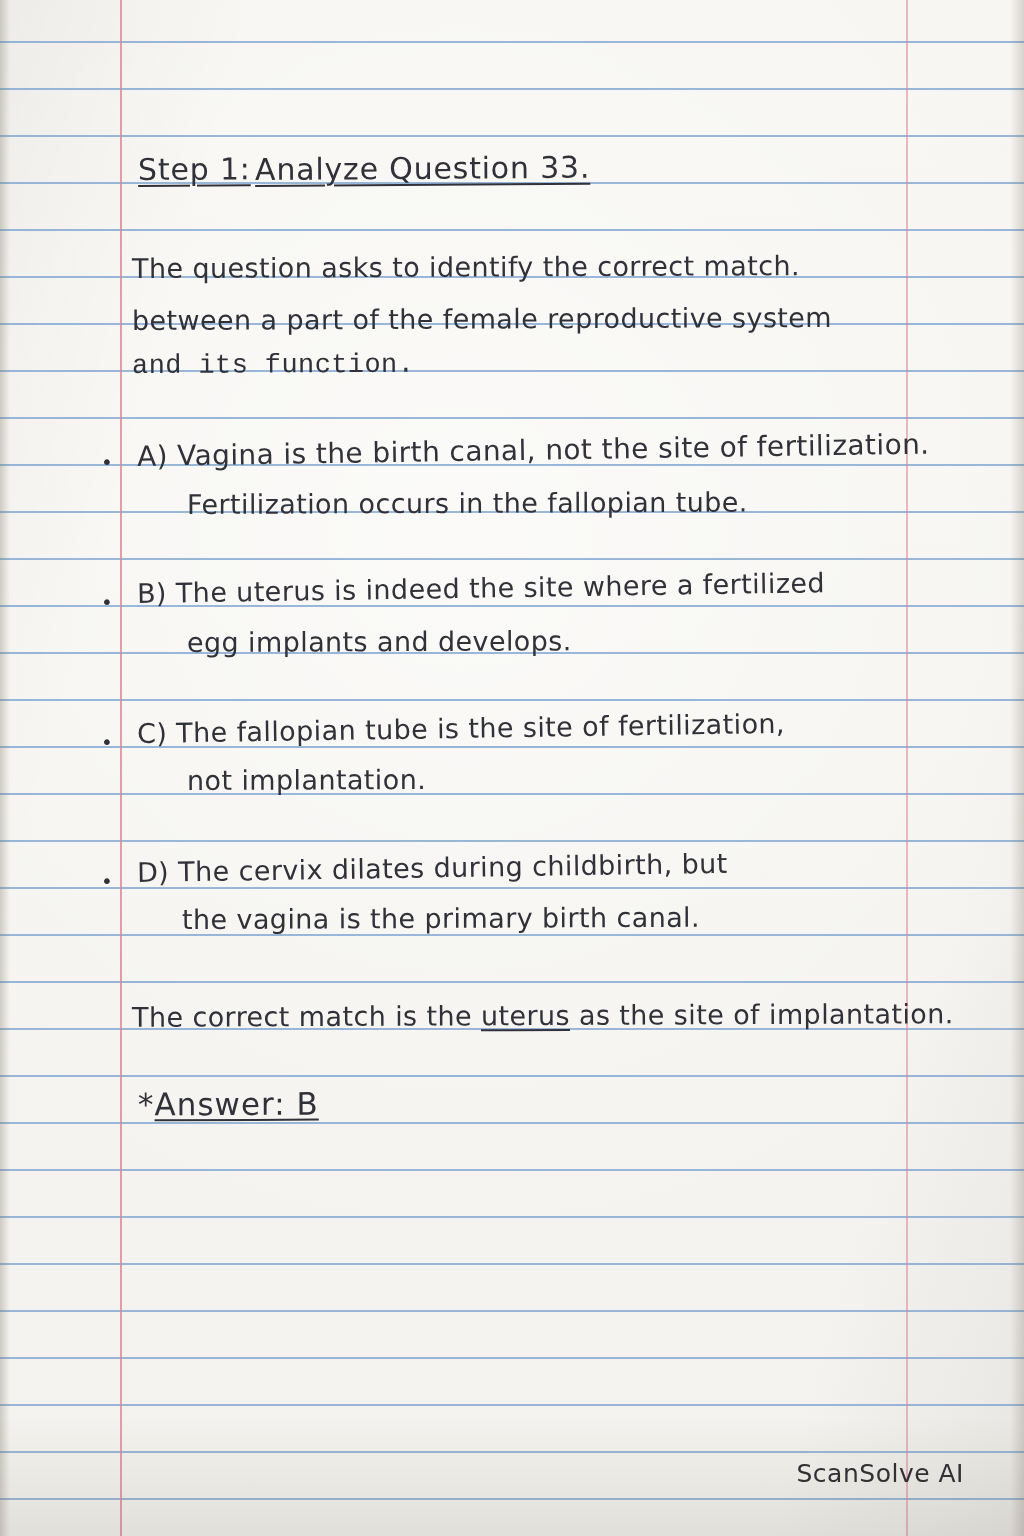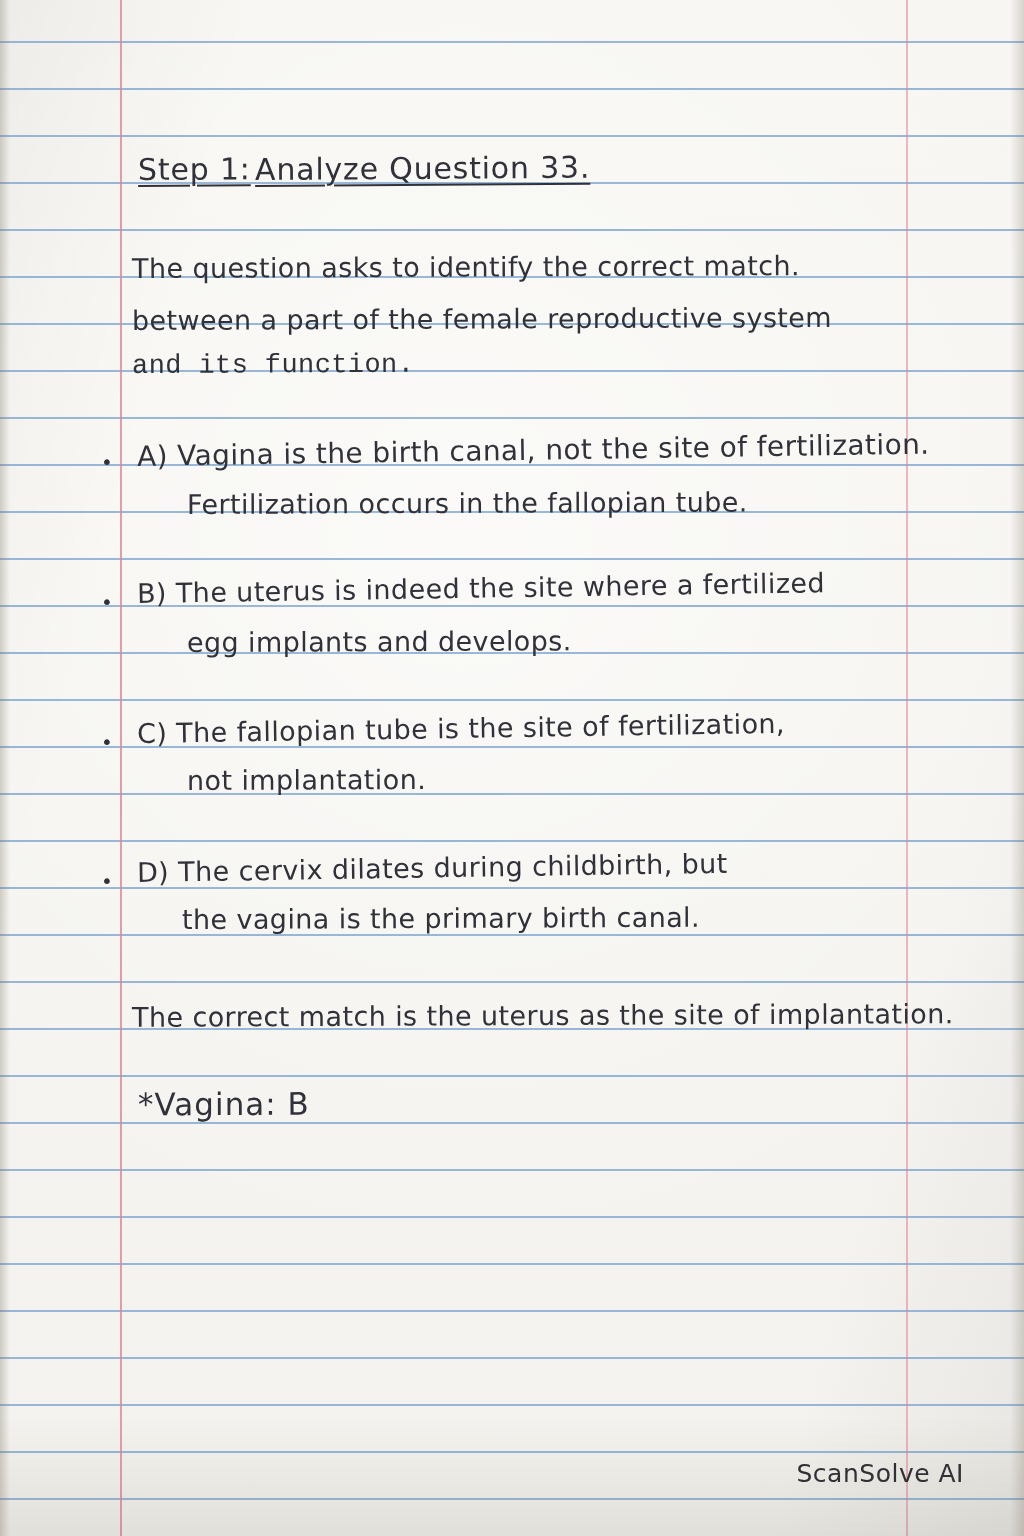--- a/index.html
+++ b/index.html
@@ -120,20 +120,21 @@
     font-size: 25px;
   }
 
   .bullet {
     position: absolute;
     font-size: 20px;
     color: #31313a;
   }
 
   .u {
+    text-decoration: underline;
     text-underline-offset: 4px;
     text-decoration-thickness: 2px;
   }
 
   .answer {
     font-size: 31px;
     letter-spacing: 1px;
   }
 
   .watermark {
@@ -182,21 +183,21 @@
 
     <div class="bullet" style="left:101px; top:869px;">•</div>
     <div class="hw body j3" style="left:137px; top:857px;">D) The cervix dilates during childbirth, but</div>
     <div class="hw body j4" style="left:182px; top:904px;">the vagina is the primary birth canal.</div>
 
     <div class="j4" style="position:absolute; left:132px; top:1000px; white-space:nowrap;">
       <span class="hw body" style="position:static;">The correct match is the </span><span class="hw body u" style="position:static;">uterus</span><span class="hw body" style="position:static;"> as the site of implantation.</span>
     </div>
 
     <div class="j4" style="position:absolute; left:138px; top:1086px; white-space:nowrap;">
-      <span class="hw answer" style="position:static;">*</span><span class="hw answer u" style="position:static;">Vagina: B</span>
+      <span class="hw answer" style="position:static;">*</span><span class="hw answer u" style="position:static;">Answer: B</span>
     </div>
 
     <div class="watermark">ScanSolve AI</div>
   </div>
 
   <div class="paper-shade-bottom"></div>
   <div class="edge-left"></div>
   <div class="edge-right"></div>
 </div>
 

